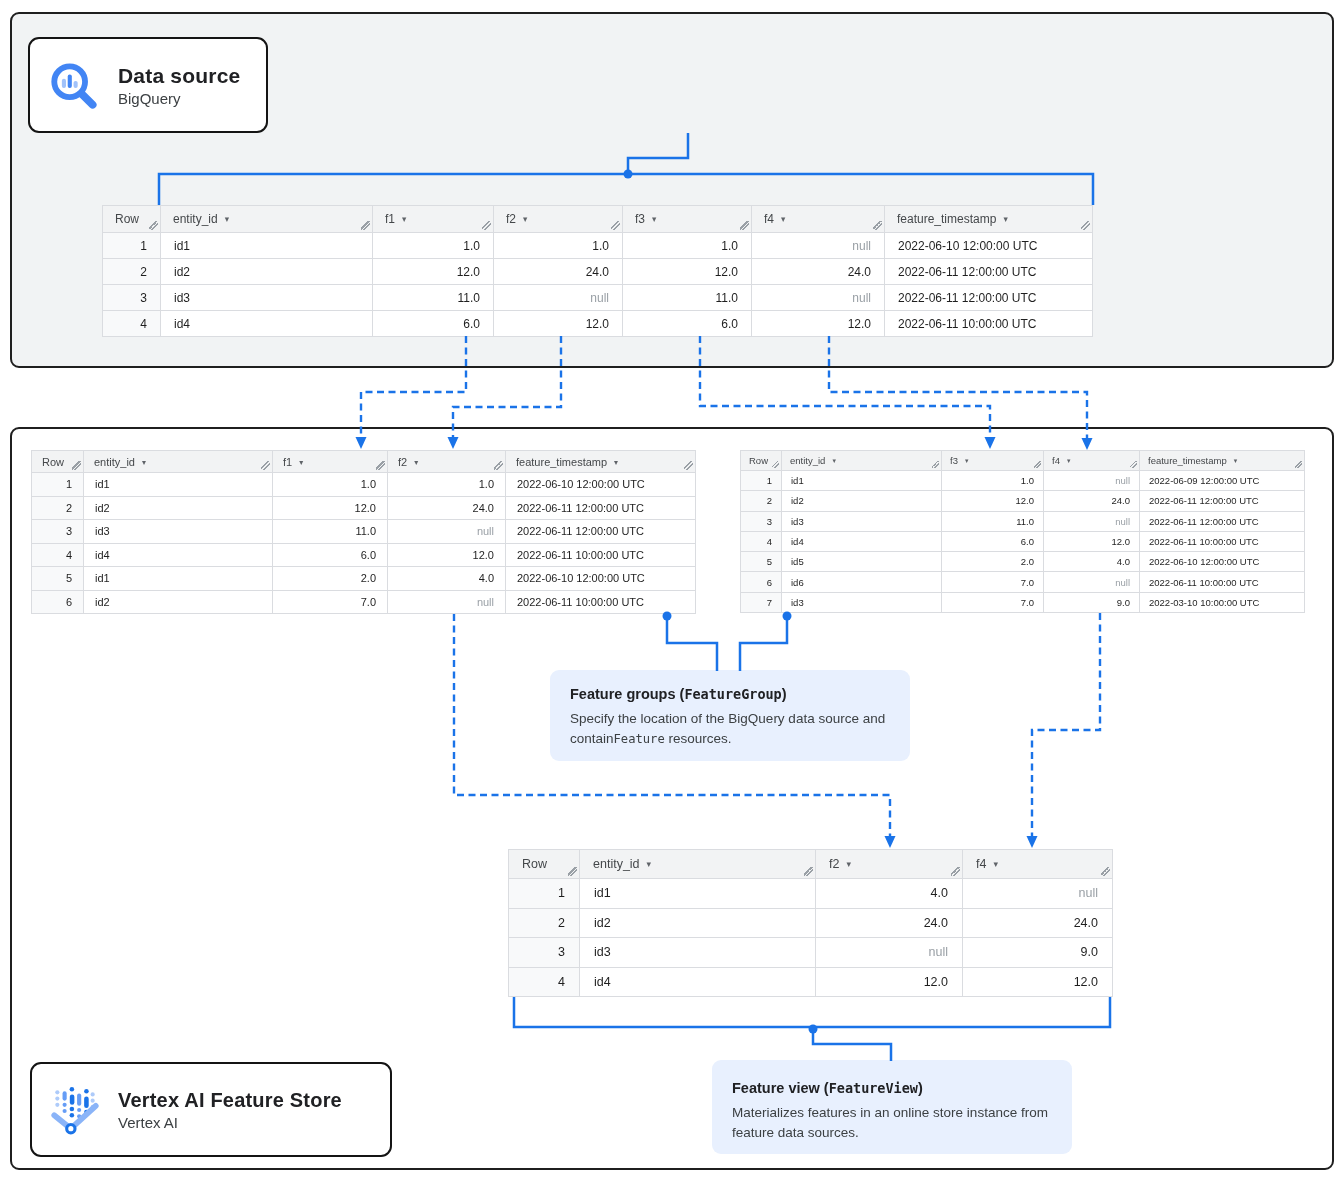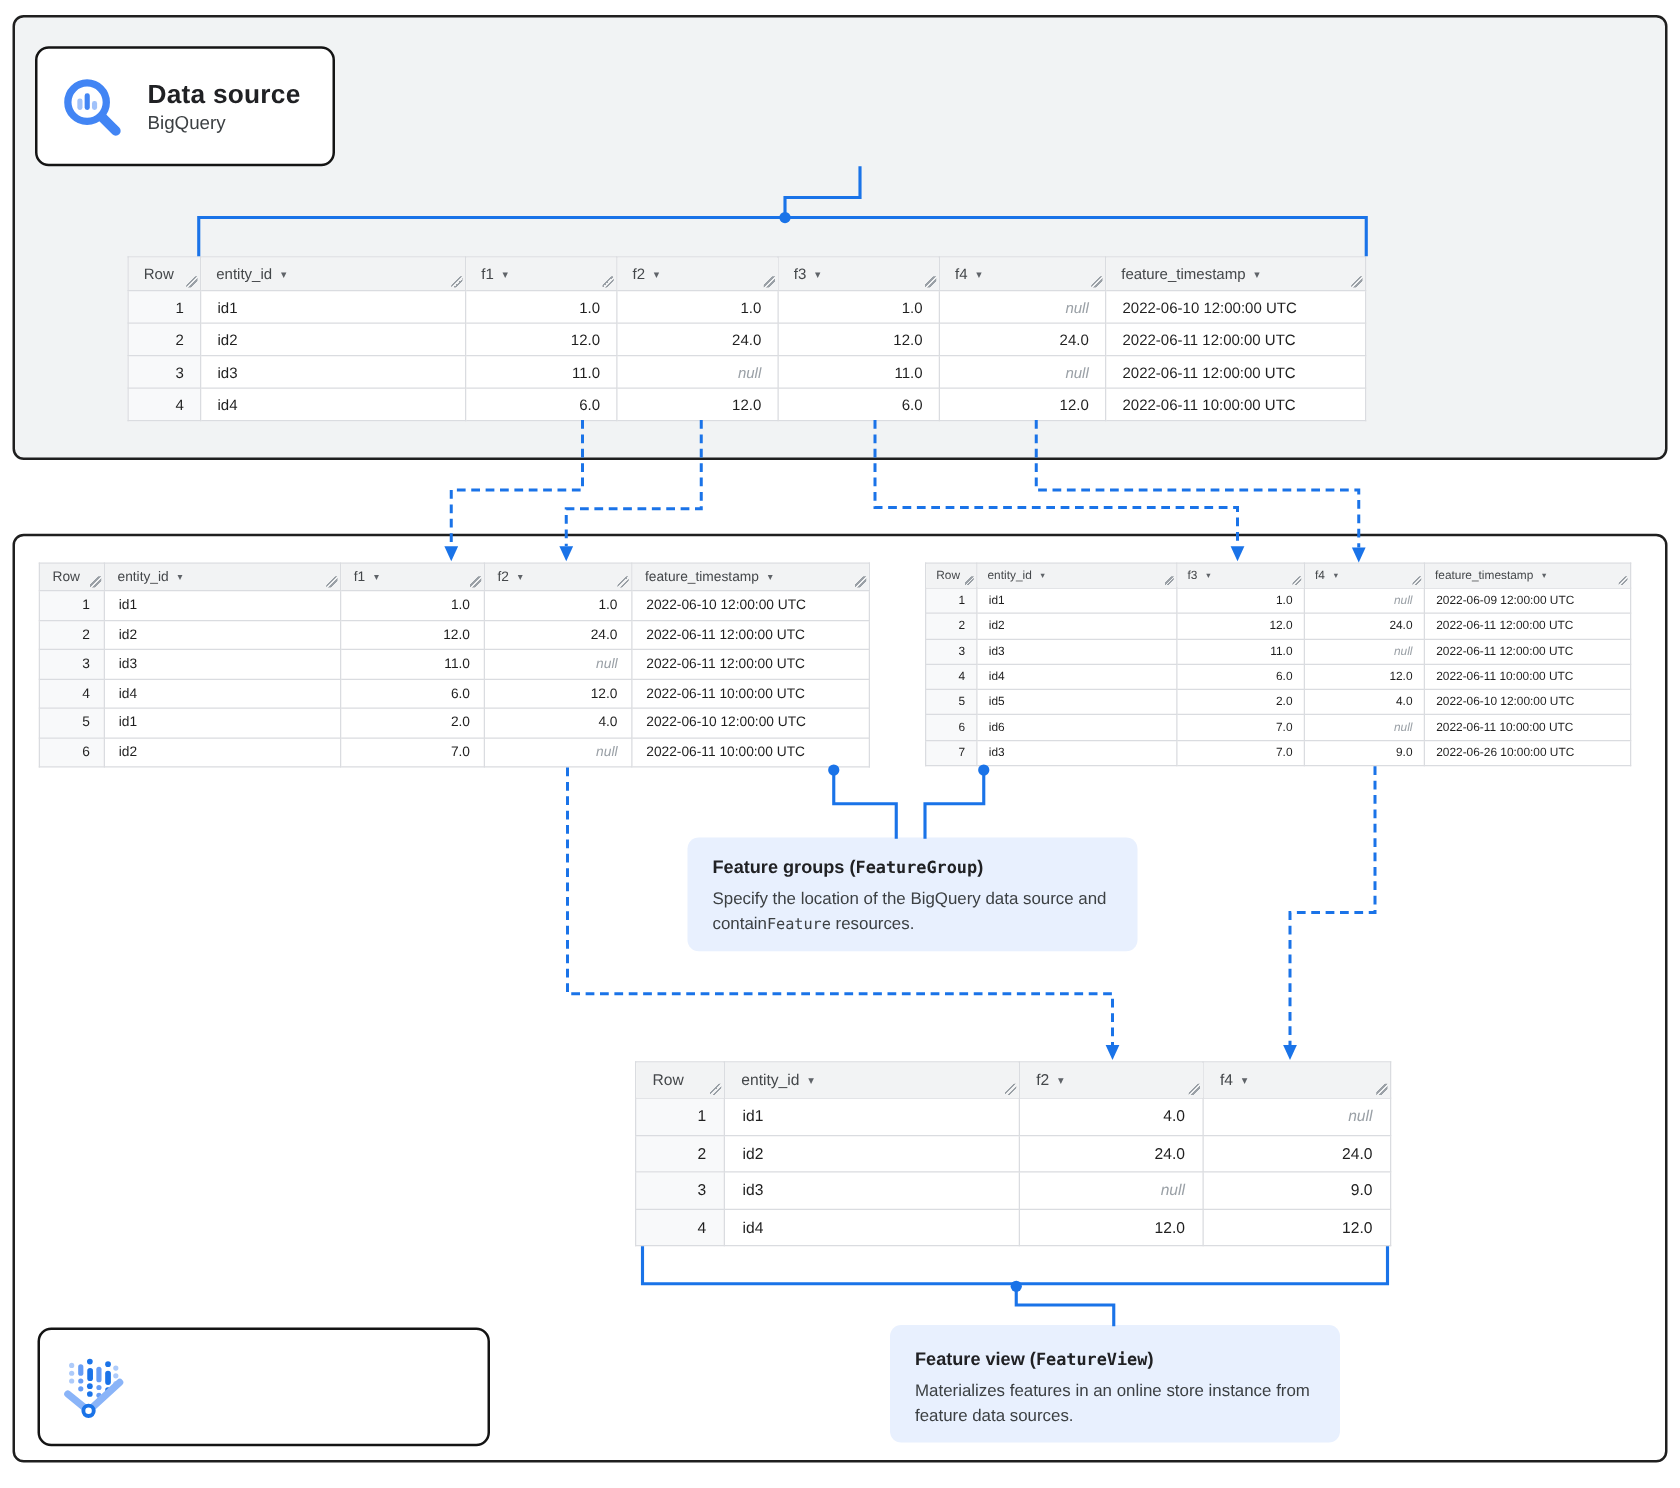--- a/index.html
+++ b/index.html
@@ -47,21 +47,21 @@
   
   .tblwrap{position:absolute;z-index:4;background:#fff}
   table.tbl{border-collapse:collapse;table-layout:fixed;width:100%;white-space:nowrap}
   .tbl th,.tbl td{border:1px solid var(--c-table_border);overflow:hidden}
   .tbl th{position:relative;background:var(--c-header_bg);color:var(--c-header_text);
           font-weight:normal;text-align:left;padding-left:12px}
   .tbl td{color:var(--c-cell_text)}
   .tbl td.al-right{text-align:right}
   .tbl td.al-left{text-align:left}
   .tbl td.rowcol{background:var(--c-row_col_bg)}
-  .tbl td.nullv{font-style:italic;color:var(--c-null_text)}
+  .tbl td.nullv{color:var(--c-null_text)}
   .tbl .arr{font-size:.72em;margin-left:7px;color:#5f6368;vertical-align:1px}
   .tbl .rz{position:absolute;right:2px;bottom:2px;width:9px;height:9px;
     background:
       linear-gradient(135deg,transparent 38%,#9aa0a6 38%,#9aa0a6 50%,transparent 50%),
       linear-gradient(135deg,transparent 60%,#9aa0a6 60%,#9aa0a6 72%,transparent 72%);}
 
   .tb-source{left:102px;top:205px;width:991px}
   .tb-source th{height:27px;font-size:12px}
   .tb-source td{height:26px;font-size:12px}
   .tb-source td.al-right{padding-right:13px}
@@ -295,21 +295,21 @@
             <td class="al-left">id6</td>
             <td class="al-right">7.0</td>
             <td class="al-right nullv">null</td>
             <td class="al-left">2022-06-11 10:00:00 UTC</td>
           </tr>
           <tr>
             <td class="al-right rowcol">7</td>
             <td class="al-left">id3</td>
             <td class="al-right">7.0</td>
             <td class="al-right">9.0</td>
-            <td class="al-left">2022-06-26 10:00:00 UTC</td>
+            <td class="al-left">2022-03-10 10:00:00 UTC</td>
           </tr>
         </tbody>
       </table>
     </div>
   <div class="tblwrap tb-view">
       <table class="tbl">
         <thead>
           <tr>
             <th><span>Row</span><span class="rz"></span></th>
             <th><span>entity_id</span><span class="arr">▾</span><span class="rz"></span></th>
@@ -379,20 +379,24 @@
           <rect x="19" y="11" width="4.4" height="10" rx="2.2"></rect>
         <circle cx="21" cy="25" r="2.2"></circle>
           <circle cx="21" cy="31" r="2.2"></circle>
         <circle cx="35" cy="8" r="2.2"></circle>
           <rect x="32.8" y="13" width="4.4" height="11" rx="2.2"></rect>
         <circle cx="35" cy="28" r="2.2"></circle>
       </g>
       <path d="M4 31 L20 44 L44 22" fill="none" stroke="#8ab4f8" stroke-width="5.5" stroke-linecap="round" stroke-linejoin="round"></path>
       <circle cx="20" cy="44" r="4" fill="#ffffff" stroke="#1a73e8" stroke-width="3"></circle>
     </svg>
+    <div>
+      <div class="t1" style="font-size:20px">Vertex AI Feature Store</div>
+      <div class="t2">Vertex AI</div>
+    </div>
   </div>
 
   <svg id="overlay">
 
     <path class="solidln" d="M159 205 L159 174 L1093 174 L1093 205"></path>
     <path class="solidln" d="M688 133 L688 158 L628 158 L628 175"></path>
     <path class="solidln" d="M667 614 L667 643 L717 643 L717 671"></path>
     <path class="solidln" d="M787 614 L787 643 L740 643 L740 671"></path>
     <path class="solidln" d="M514 997 L514 1027 L1110 1027 L1110 997"></path>
     <path class="solidln" d="M813 1027 L813 1044 L891 1044 L891 1061"></path>

